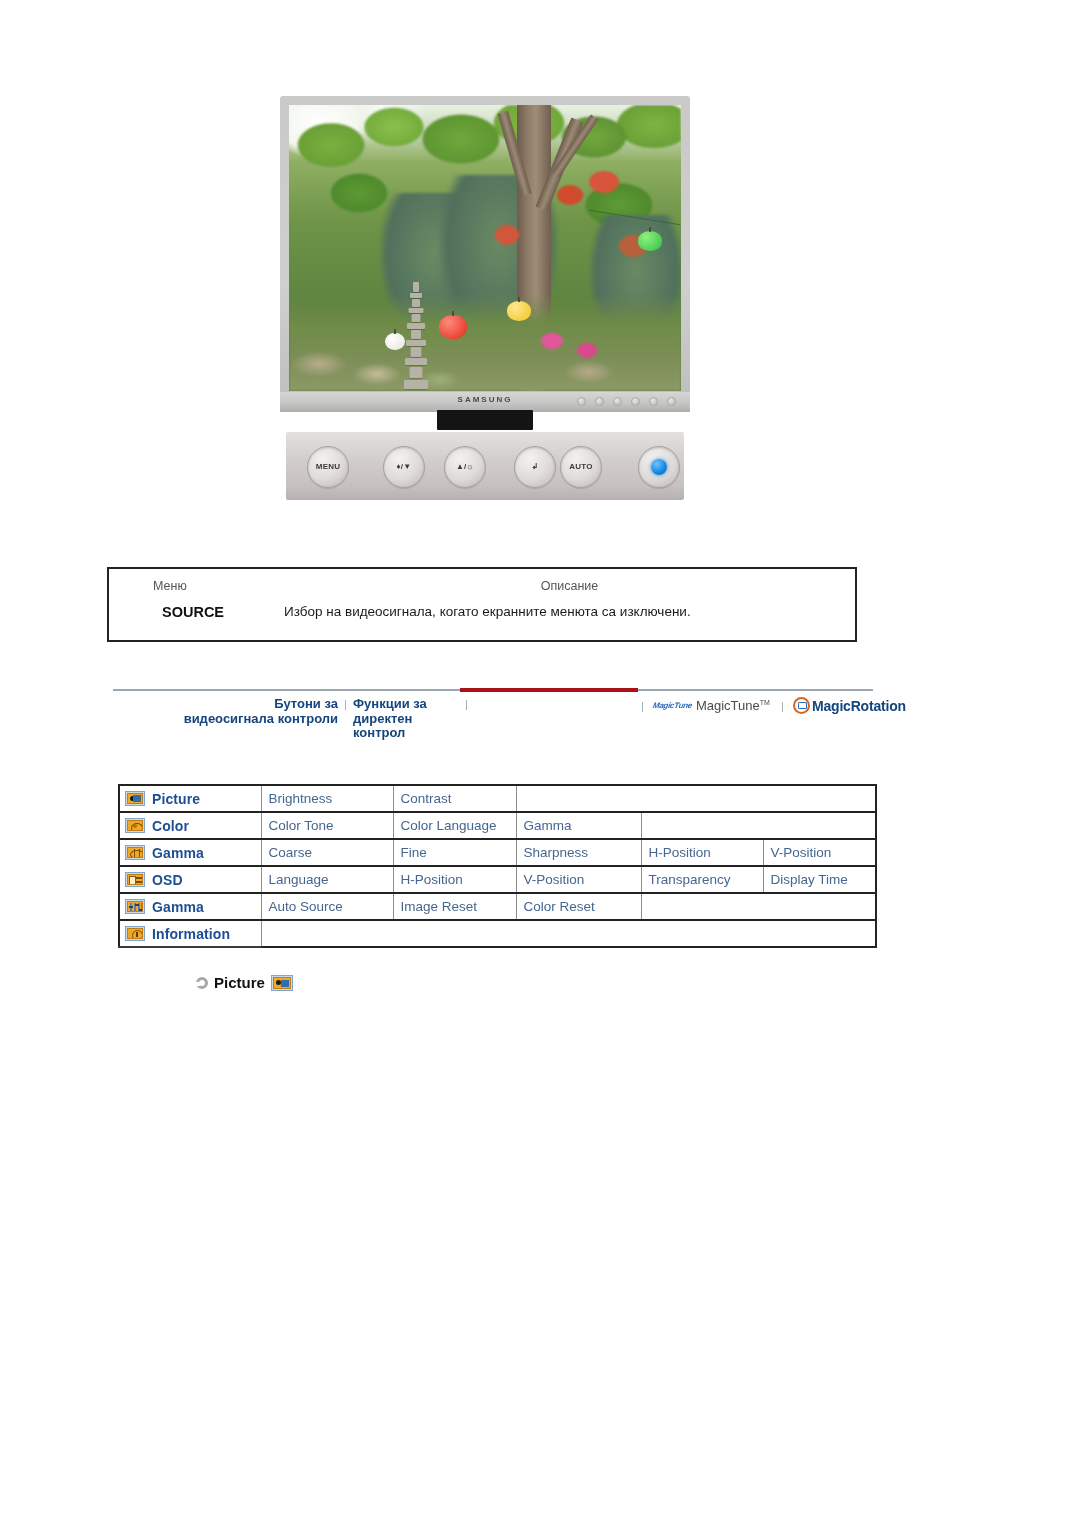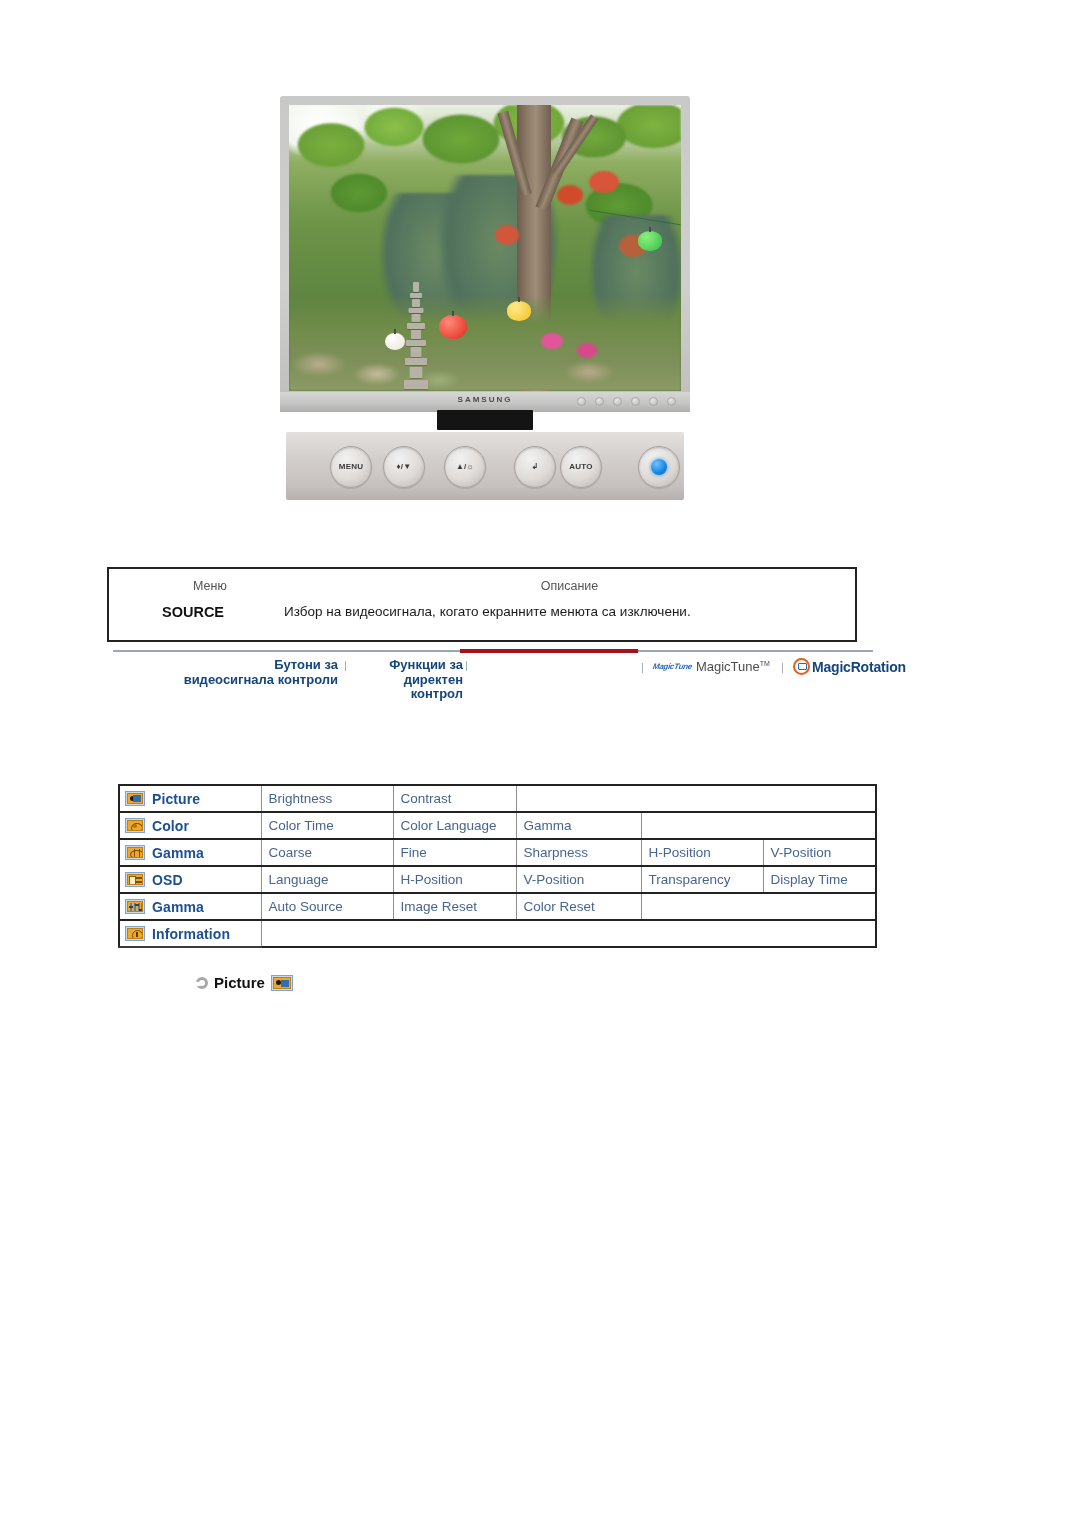--- a/index.html
+++ b/index.html
@@ -168,21 +168,21 @@
   #source-table {
     position: absolute;
     left: 107px; top: 567px;
     width: 750px; height: 75px;
     border: 2px solid #222222;
     box-sizing: border-box;
     background: #ffffff;
   }
   .src-row { display: flex; }
   .src-head-menu {
-    width: 175px; padding: 10px 0 2px 84px;
+    width: 175px; padding: 10px 0 2px 44px;
     font-size: 12.5px; color: #555555;
     box-sizing: border-box;
   }
   .src-head-desc {
     flex: 1; padding: 10px 0 2px 0;
     font-size: 12.5px; color: #555555;
     text-align: center;
     box-sizing: border-box;
   }
   .src-cell-menu {
@@ -192,21 +192,21 @@
   }
   .src-cell-desc {
     flex: 1; padding: 9px 16px 0 0;
     font-size: 13.5px; color: #1a1a1a;
     box-sizing: border-box;
   }
 
   
   #nav-bar {
     position: absolute;
-    left: 113px; top: 647px;
+    left: 113px; top: 686px;
     width: 760px; height: 48px;
   }
   .nav-rule {
     position: absolute; left: 0; top: 3px;
     width: 760px; height: 2px;
     background: #9aa7b5;
   }
   .nav-rule-active {
     position: absolute; left: 347px; top: 2px;
     width: 178px; height: 4px;
@@ -216,21 +216,21 @@
     position: absolute; left: 0; top: 8px;
     width: 760px; height: 40px;
   }
   .nav-item {
     position: absolute;
     color: #14457e;
     font-weight: bold;
     line-height: 1.12;
   }
   .nav-item.tab1 { left: 0px;   top: 3px;  width: 225px; text-align: right; font-size: 13px; }
-  .nav-item.tab2 { left: 240px; top: 3px;  width: 110px; text-align: right; font-size: 13px; }
+  .nav-item.tab2 { left: 240px; top: 3px;  width: 110px; text-align: left; font-size: 13px; }
   .nav-item.tab3 { left: 360px; top: 5px;  width: 165px; text-align: right; font-size: 15.5px; }
   .nav-sep {
     position: absolute; color: #9aa7b5; font-size: 11px; font-weight: normal;
   }
   .nav-sep.s1 { left: 231px; top: 4px; }
   .nav-sep.s2 { left: 352px; top: 4px; }
   .nav-sep.s3 { left: 528px; top: 6px; }
   .nav-sep.s4 { left: 668px; top: 6px; }
 
   .magictune-wrap {
@@ -449,21 +449,21 @@
       <span></span>
       <span></span>
       <span></span>
       <span></span>
     </div>
   </div>
 
   <div class="monitor-neck"></div>
 
   <div class="control-panel">
-    <div class="btn" style="left:44px;">
+    <div class="btn" style="left:21px;">
       <span class="btn-label">MENU</span>
     </div>
     <div class="btn" style="left:97px;">
       <span class="btn-label">♦/▼</span>
     </div>
     <div class="btn" style="left:158px;">
       <span class="btn-label">▲/☼</span>
     </div>
     <div class="btn" style="left:228px;">
       <span class="btn-label">↲</span>
@@ -552,21 +552,21 @@
     <tr class="rowline">
       <td class="filled">
         <div class="cat-cell">
           <span class="osd-icon icon-color">
               <span class="inner"></span>
             </span>
           <span class="cat-label">Color</span>
         </div>
       </td>
       <td class="filled">
-          <span class="sub-label">Color Time</span>
+          <span class="sub-label">Color Tone</span>
         </td>
       <td class="filled">
           <span class="sub-label">Color Language</span>
         </td>
       <td class="filled">
           <span class="sub-label">Gamma</span>
         </td>
       <td class="blank" colspan="2"></td>
     </tr>
 

